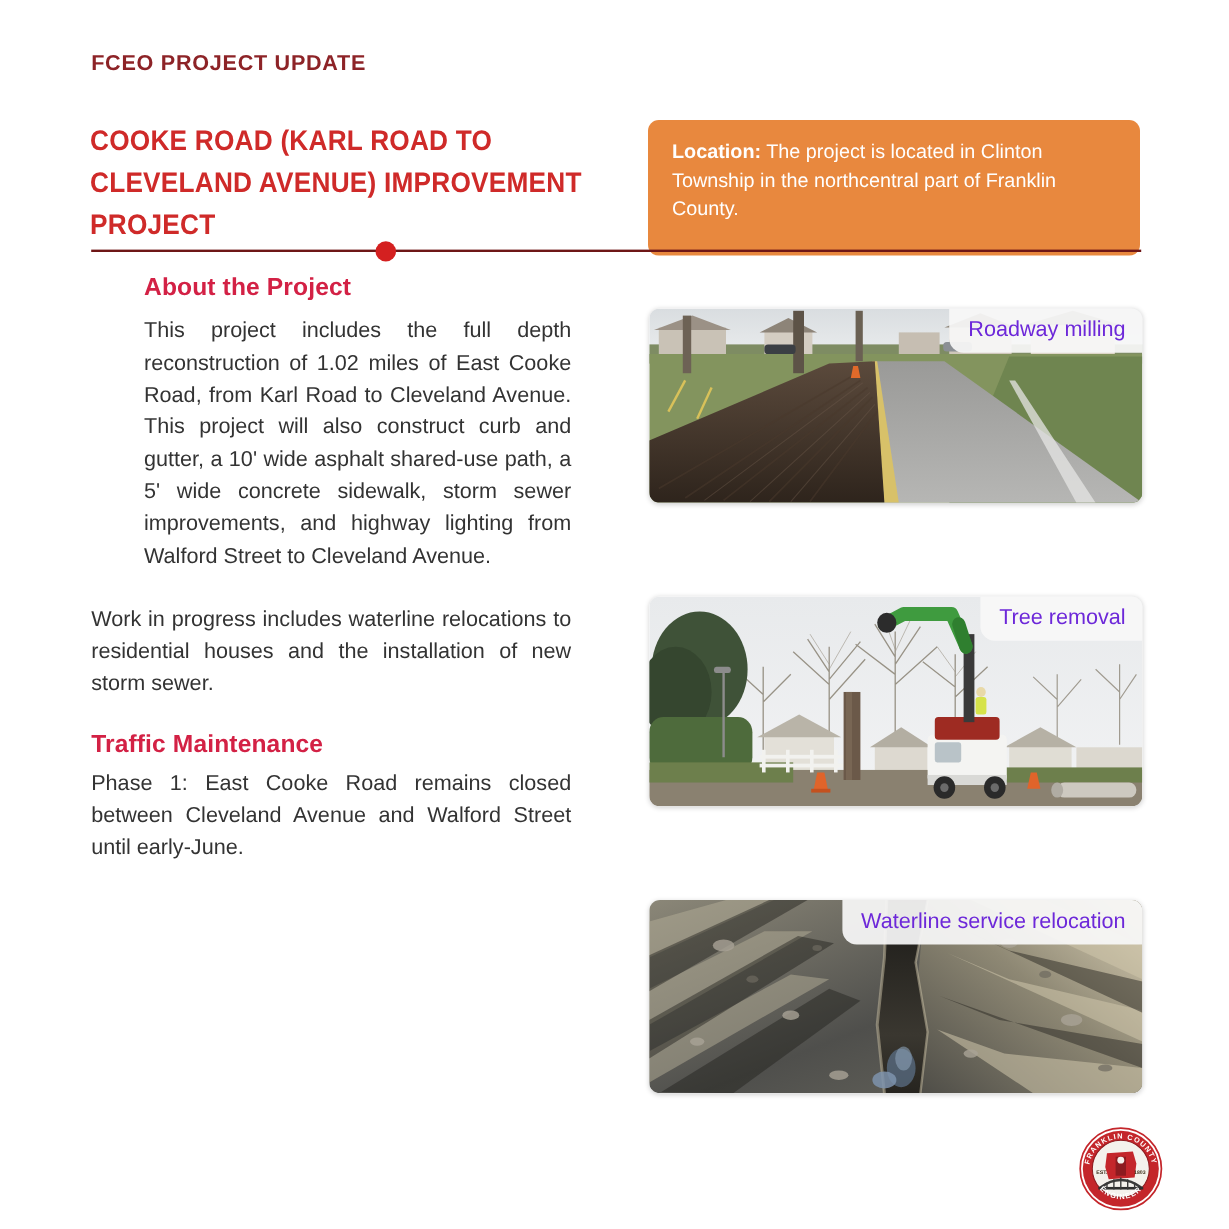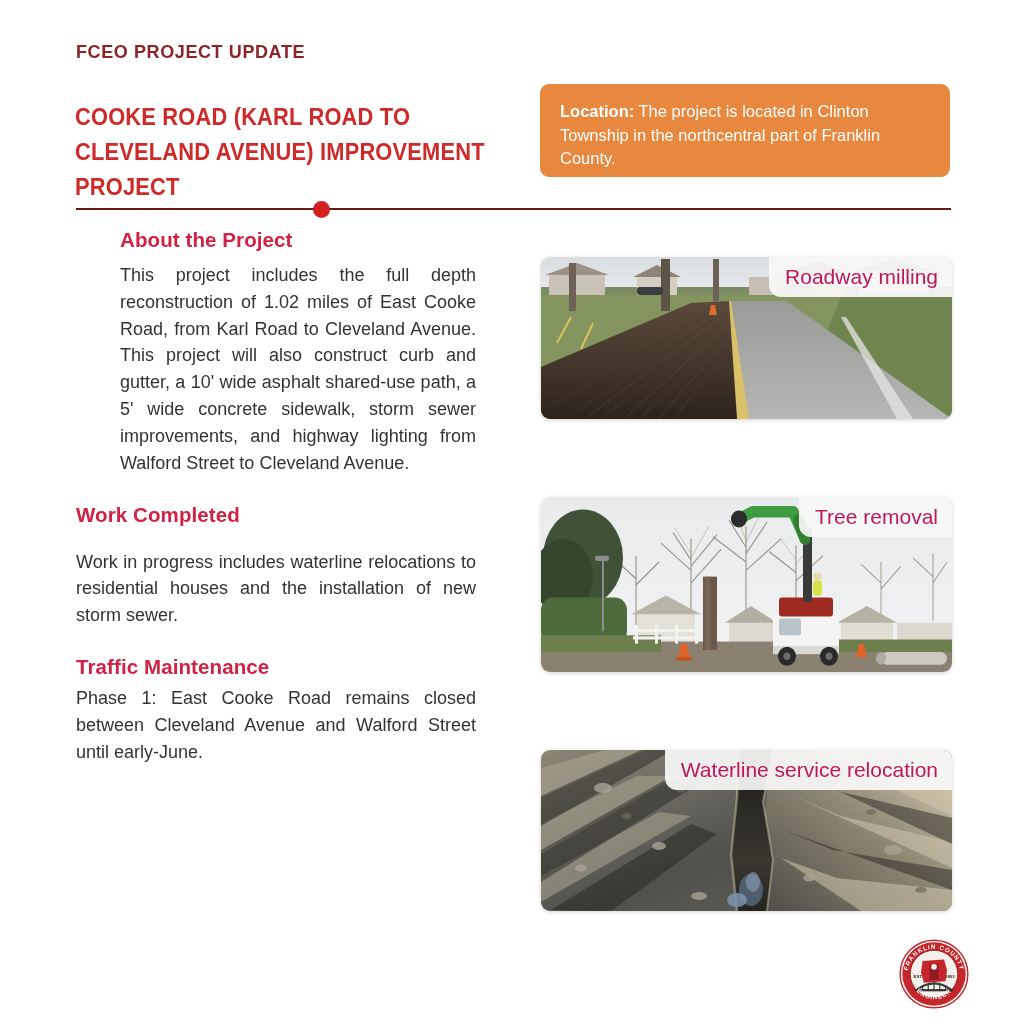--- a/index.html
+++ b/index.html
@@ -47,24 +47,24 @@
     text-transform: uppercase;
     font-stretch: condensed;
     transform: scaleX(0.93);
     transform-origin: left top;
   }
 
   
   .location-box {
     position: absolute;
     left: 540px;
-    top: 84px;
+    top: 100px;
     width: 410px;
     box-sizing: border-box;
-    padding: 16px 20px 6px 20px;
+    padding: 16px 20px 26px 20px;
     background: #e8883e;
     border-radius: 9px;
     color: #ffffff;
     font-size: 16.5px;
     line-height: 1.43;
   }
   .location-box .lead {
     font-weight: 700;
     color: #ffffff;
   }
@@ -128,22 +128,22 @@
   .photo-2 { top: 497px; height: 175px; }
   .photo-3 { top: 750px; height: 161px; }
 
   .photo svg { display: block; width: 100%; height: 100%; }
 
   .caption {
     position: absolute;
     top: 0;
     right: 0;
     background: rgba(247,247,247,0.93);
-    color: #be185d;
-    font-size: 21px;
+    color: #6d28d9;
+    font-size: 18px;
     font-weight: 500;
     padding: 8px 14px 9px 16px;
     border-bottom-left-radius: 12px;
     white-space: nowrap;
     line-height: 1.1;
   }
 
   
   .logo {
     position: absolute;
@@ -171,21 +171,20 @@
   <div class="divider-dot"></div>
 
   <div class="left-col">
 
     <div class="section sec-about">
       <h2 class="section-heading">About the Project</h2>
       <p class="section-body">This project includes the full depth reconstruction of 1.02 miles of East Cooke Road, from Karl Road to Cleveland Avenue. This project will also construct curb and gutter, a 10' wide asphalt shared-use path, a 5' wide concrete sidewalk, storm sewer improvements, and highway lighting from Walford Street to Cleveland Avenue.</p>
     </div>
 
     <div class="section sec-completed">
-      <h2 class="section-heading">Work Completed</h2>
     </div>
 
     <div class="section sec-progress">
       <p class="section-body">Work in progress includes waterline relocations to residential houses and the installation of new storm sewer.</p>
     </div>
 
     <div class="section sec-traffic">
       <h2 class="section-heading">Traffic Maintenance</h2>
       <p class="section-body">Phase 1: East Cooke Road remains closed between Cleveland Avenue and Walford Street until early-June.</p>
     </div>

